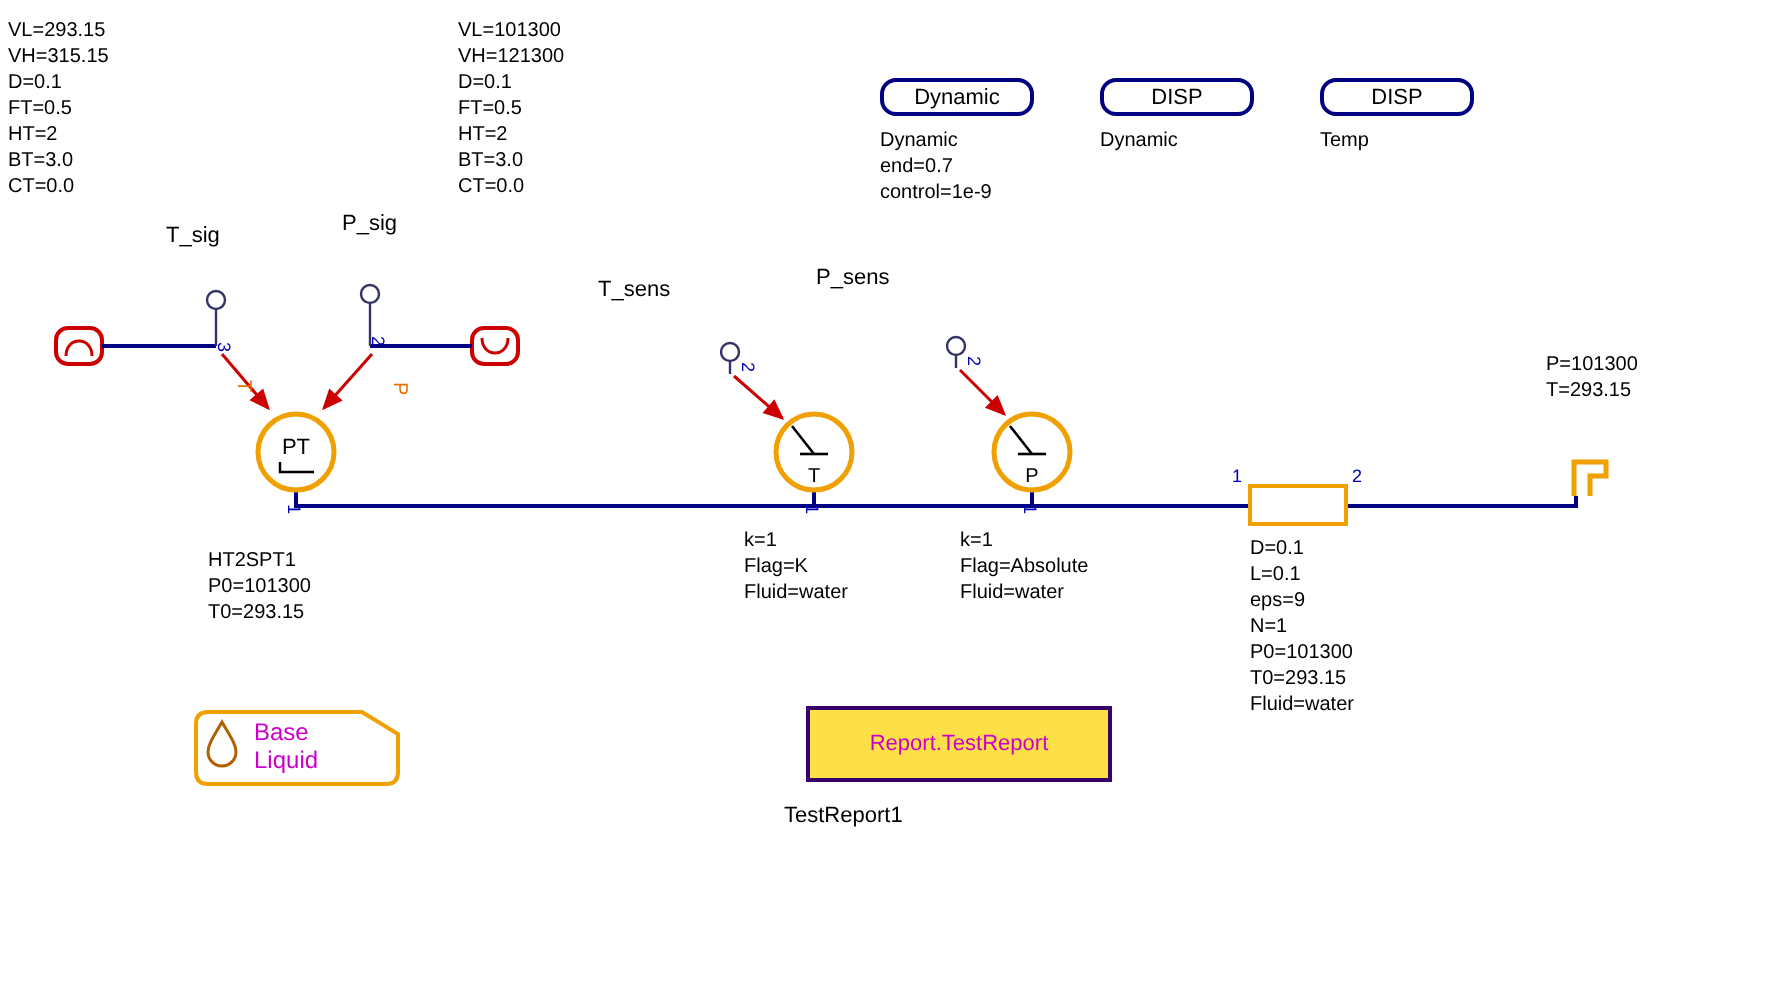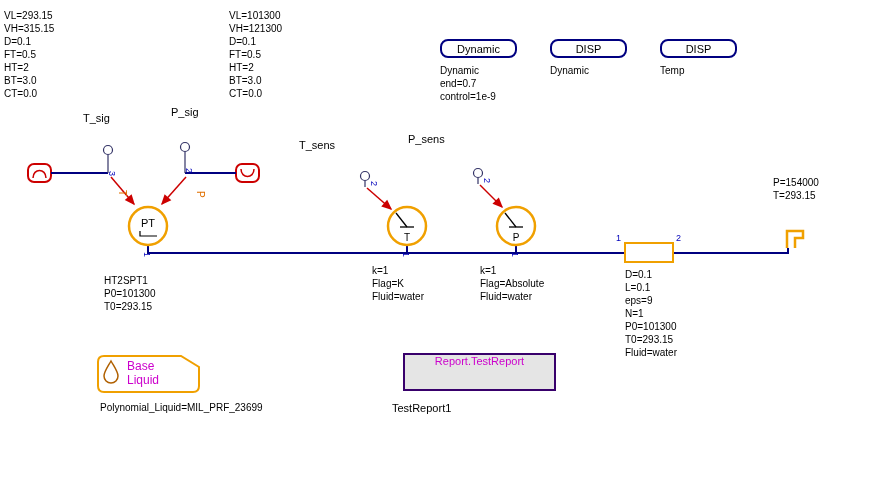--- a/index.html
+++ b/index.html
@@ -4,21 +4,21 @@
 <style>
   html,body{margin:0;padding:0;background:#fff;}
   .canvas{position:relative;width:894px;height:492px;background:#ffffff;overflow:hidden;
           font-family:"Liberation Sans",sans-serif;}
   .txt{position:absolute;font-size:10px;line-height:13px;color:#000;white-space:pre;}
   .lbl{position:absolute;font-size:11px;color:#000;white-space:pre;}
   .topbox{position:absolute;width:73px;height:15px;border:2px solid #000080;border-radius:8px;
           background:#fff;display:flex;align-items:center;justify-content:center;
           font-size:11px;color:#000;}
   .reportbox{position:absolute;left:403px;top:353px;width:149px;height:34px;border:2px solid #38006B;
-          background:#e5e5e5;display:flex;justify-content:center;
+          background:#fde047;display:flex;align-items:center;justify-content:center;
           font-size:11px;color:#CC00CC;}
   svg{position:absolute;left:0;top:0;}
   svg text{font-family:"Liberation Sans",sans-serif;}
 </style>
 </head>
 <body>
 
 <div class="canvas">
 
   <svg width="894" height="492" viewBox="0 0 894 492">
@@ -130,21 +130,21 @@
 
   <div class="topbox" style="left:660px;top:39px">
     <span>DISP</span>
   </div>
   <div class="txt" style="left:660px;top:64px"><div>Temp</div></div>
 
   <div class="txt" style="left:104px;top:274px"><div>HT2SPT1</div><div>P0=101300</div><div>T0=293.15</div></div>
   <div class="txt" style="left:372px;top:264px"><div>k=1</div><div>Flag=K</div><div>Fluid=water</div></div>
   <div class="txt" style="left:480px;top:264px"><div>k=1</div><div>Flag=Absolute</div><div>Fluid=water</div></div>
   <div class="txt" style="left:625px;top:268px"><div>D=0.1</div><div>L=0.1</div><div>eps=9</div><div>N=1</div><div>P0=101300</div><div>T0=293.15</div><div>Fluid=water</div></div>
-  <div class="txt" style="left:773px;top:176px"><div>P=154000</div><div>T=293.15</div></div>
-  <div class="txt" style="left:100px;top:401px"><div>Polynomial_Liquid=MIL_PRF_23699</div></div>
+  <div class="txt" style="left:773px;top:176px"><div>P=101300</div><div>T=293.15</div></div>
+  <div class="txt" style="left:100px;top:401px"></div>
 
   <div class="reportbox">
     <span>Report.TestReport</span>
   </div>
   <div class="lbl" style="left:392px;top:402px">TestReport1</div>
 
 </div>
 
 </body></html>

